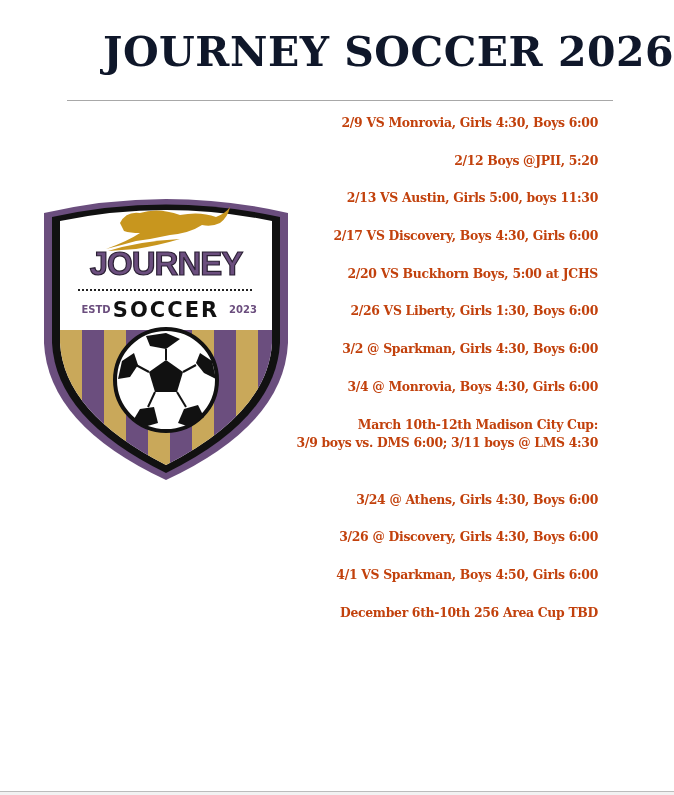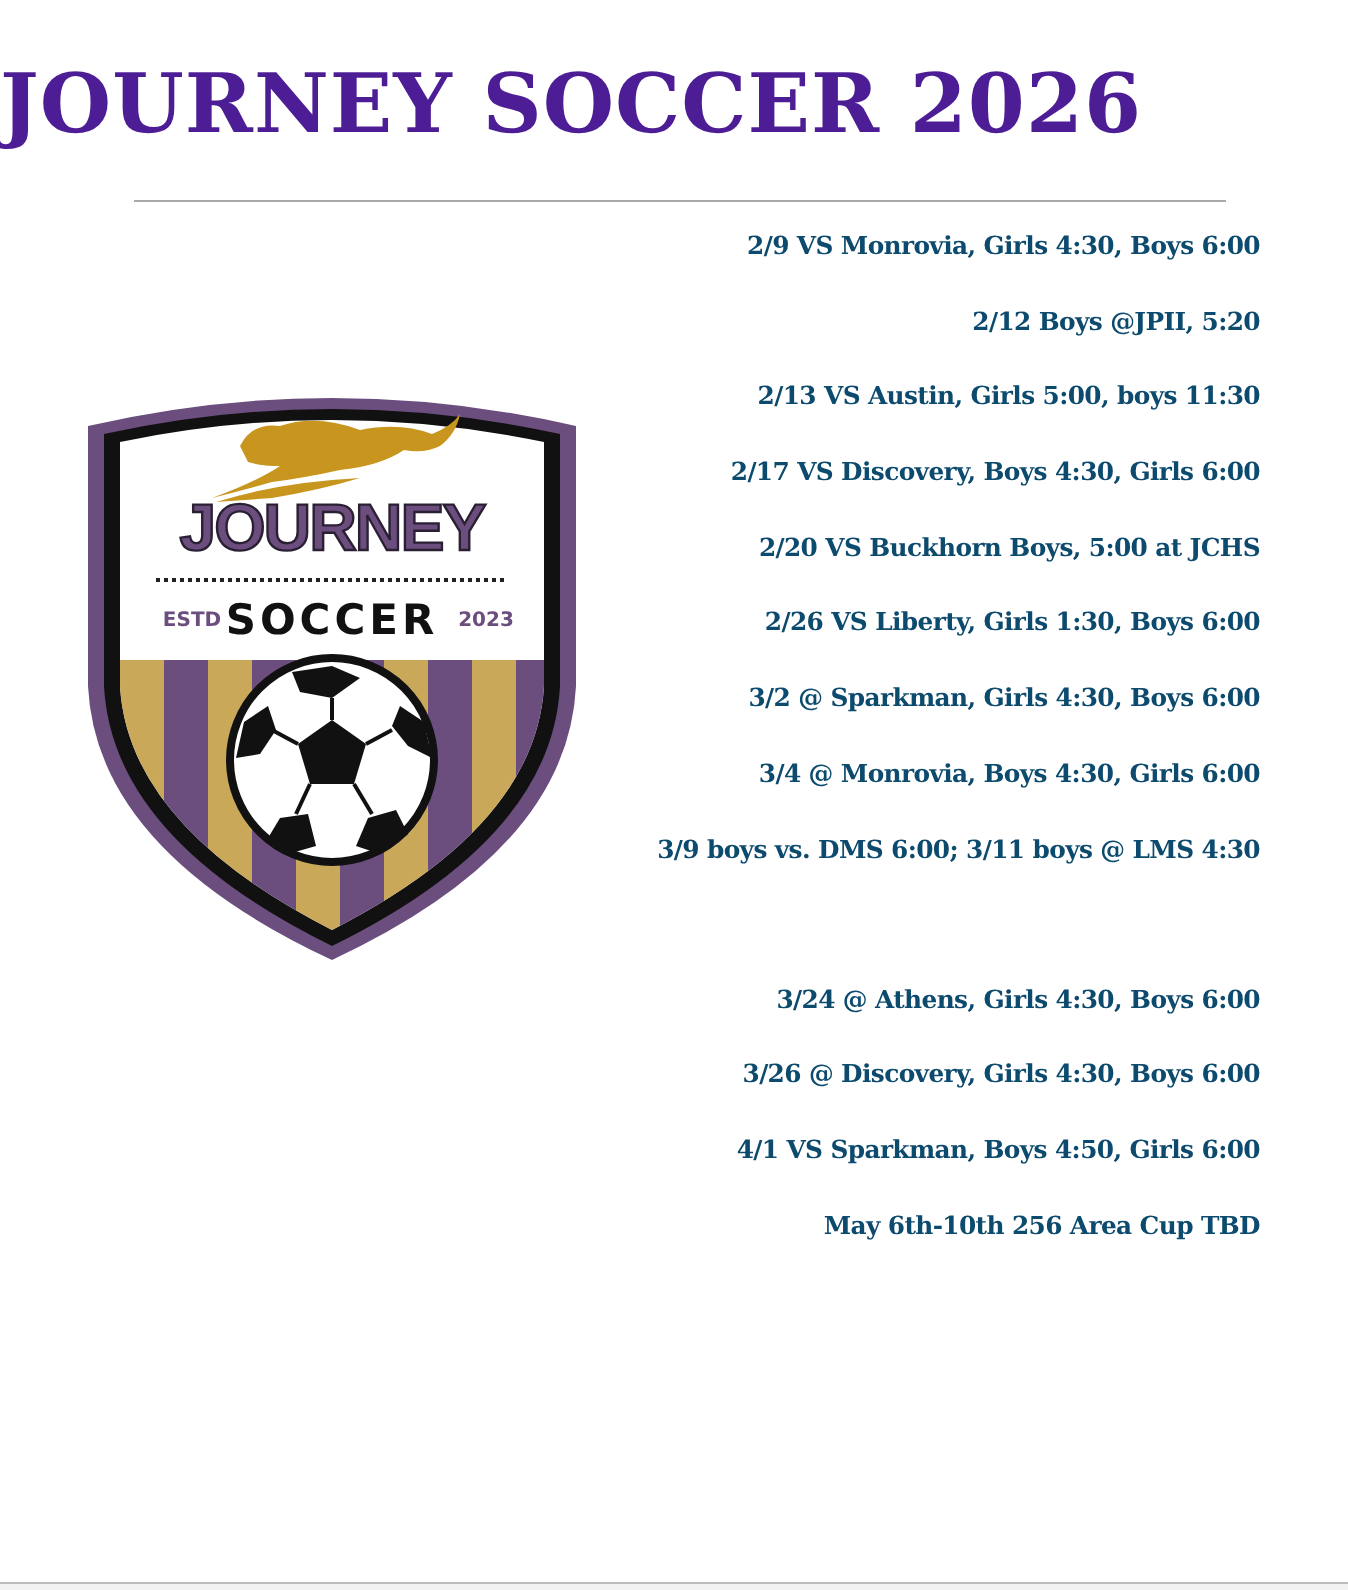--- a/index.html
+++ b/index.html
@@ -1,32 +1,32 @@
 <!DOCTYPE html>
 <html><head>
 <meta charset="utf-8">
 <style>
   html, body { margin:0; padding:0; }
   body {
     width:674px; height:795px; background:#ffffff; position:relative; overflow:hidden;
     font-family: "DejaVu Serif", "Liberation Serif", serif;
   }
   .title {
-    position:absolute; left:0; width:674px; top:26px; text-align:left;
+    position:absolute; left:0; width:674px; top:26px; text-align:right;
     font-family: "DejaVu Serif", serif; font-weight:bold; font-size:41px;
-    letter-spacing:0.5px; color:#4c1d95; margin:0; line-height:52px;
+    letter-spacing:0.5px; color:#0f172a; margin:0; line-height:52px;
   }
   .rule {
     position:absolute; left:67px; top:100px; width:546px; height:0;
     border-top:1.5px solid #a8a8a8;
   }
   .crest { position:absolute; left:40px; top:193px; width:252px; height:287px; }
   .schedule {
-    position:absolute; right:44px; top:114px; width:320px; text-align:right;
-    font-family: "DejaVu Serif", serif; font-weight:bold; font-size:12.4px; color:#0c4a6e;
+    position:absolute; right:76px; top:114px; width:320px; text-align:right;
+    font-family: "DejaVu Serif", serif; font-weight:bold; font-size:12.4px; color:#c2410c;
     letter-spacing:-0.3px;
   }
   .event { line-height:18px; height:37.7px; white-space:nowrap; }
   .event.multi { height:75px; }
   .event .line { display:block; }
   .footer-bar {
     position:absolute; left:0; top:791px; width:674px; height:4px;
     background:#f2f2f2; border-top:1px solid #bcbcbc;
   }
 </style>
@@ -113,29 +113,30 @@
   <div class="event">
     <span class="line">2/26 VS Liberty, Girls 1:30, Boys 6:00</span>
   </div>
   <div class="event">
     <span class="line">3/2 @ Sparkman, Girls 4:30, Boys 6:00</span>
   </div>
   <div class="event">
     <span class="line">3/4 @ Monrovia, Boys 4:30, Girls 6:00</span>
   </div>
   <div class="event multi">
+    <span class="line">March 10th-12th Madison City Cup:</span>
     <span class="line">3/9 boys vs. DMS 6:00; 3/11 boys @ LMS 4:30</span>
   </div>
   <div class="event">
     <span class="line">3/24 @ Athens, Girls 4:30, Boys 6:00</span>
   </div>
   <div class="event">
     <span class="line">3/26 @ Discovery, Girls 4:30, Boys 6:00</span>
   </div>
   <div class="event">
     <span class="line">4/1 VS Sparkman, Boys 4:50, Girls 6:00</span>
   </div>
   <div class="event">
-    <span class="line">May 6th-10th 256 Area Cup TBD</span>
+    <span class="line">December 6th-10th 256 Area Cup TBD</span>
   </div>
 </div>
 
 <div class="footer-bar"></div>
 
 </body></html>

